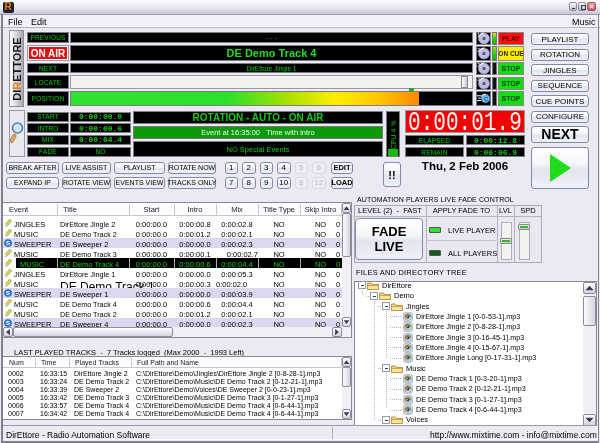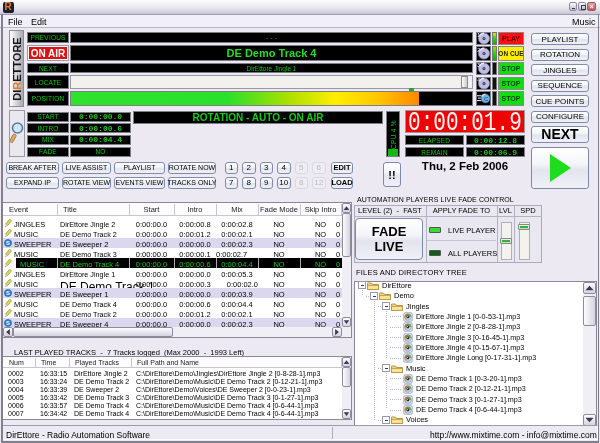--- a/index.html
+++ b/index.html
@@ -180,20 +180,26 @@
     </div>
 <div class="blk" style="left:70px;top:134.5px;width:61px;height:10px">
       <span class="led" style="font-size:8px">0:00:04.4</span>
     </div>
 <div class="blk" style="left:70px;top:146.5px;width:61px;height:10px">
       <span class="glab">NO</span>
     </div>
 
 <div class="blk" style="left:133px;top:111px;width:250px;height:13px">
       <span style="color:#11cc11;font-size:10px;font-weight:bold;white-space:nowrap">ROTATION - AUTO - ON AIR</span>
+    </div>
+<div class="abs" style="left:133px;top:126px;width:250px;height:13px;background:#0a9a0a;border:1px solid #777;box-sizing:border-box;display:flex;align-items:center;justify-content:center">
+      <span style="color:#eaffea;font-size:7.5px">Event at 16:35:00&nbsp;&nbsp;&nbsp;Time with intro</span>
+    </div>
+<div class="blk" style="left:133px;top:141px;width:250px;height:16px">
+      <span style="color:#11cc11;font-size:7.5px">NO Special Events</span>
     </div>
 
 <div class="blk" style="left:386px;top:111px;width:14px;height:46px"></div>
 <div class="abs" style="left:386px;top:111px;width:14px;height:46px;display:flex;align-items:center;justify-content:center">
       <span style="transform:rotate(-90deg);white-space:nowrap;color:#11cc11;font-size:6.5px;letter-spacing:.3px">CPU 4 %</span>
     </div>
 <div class="abs" style="left:388px;top:149px;width:10px;height:7px;background:#11bb11"></div>
 
 <div class="abs" style="left:405px;top:110px;width:120px;height:23px;background:#ee0404;border:1px solid #999;box-sizing:border-box;display:flex;align-items:center;justify-content:center">
       <span style="font-family:'Liberation Mono',monospace;color:#fff4f4;font-size:27px;display:inline-block;transform:scaleX(.78);letter-spacing:0;margin-top:3px">0:00:01.9</span>
@@ -240,21 +246,21 @@
 
 <div class="abs" style="left:357px;top:195.5px;font-size:7px;color:#000;letter-spacing:.1px">AUTOMATION PLAYERS LIVE FADE CONTROL</div>
 
 <div class="abs" style="left:2px;top:202px;width:350px;height:136px;background:#fff;border:1px solid #8a8894;box-sizing:border-box"></div>
 <div class="abs" style="left:3px;top:203px;width:339px;height:13px;background:#fcfbfe;border-bottom:1px solid #c8c6d2;box-sizing:border-box"></div>
 <div class="abs" style="left:9px;top:205px;font-size:7.5px;color:#222">Event</div>
 <div class="abs" style="left:63px;top:205px;font-size:7.5px;color:#222">Title</div>
 <div class="abs" style="left:129px;top:205px;width:45px;text-align:center;font-size:7.5px;color:#222">Start</div>
 <div class="abs" style="left:174px;top:205px;width:42px;text-align:center;font-size:7.5px;color:#222">Intro</div>
 <div class="abs" style="left:216px;top:205px;width:42px;text-align:center;font-size:7.5px;color:#222">Mix</div>
-<div class="abs" style="left:258px;top:205px;width:42px;text-align:center;font-size:7.5px;color:#222">Fade Mode</div>
+<div class="abs" style="left:258px;top:205px;width:42px;text-align:center;font-size:7.5px;color:#222">Title Type</div>
 <div class="abs" style="left:300px;top:205px;width:41px;text-align:center;font-size:7.5px;color:#222">Skip Intro</div>
 <div class="abs" style="left:57px;top:204px;width:1px;height:11px;background:#c8c6d2"></div>
 <div class="abs" style="left:129px;top:204px;width:1px;height:11px;background:#c8c6d2"></div>
 <div class="abs" style="left:174px;top:204px;width:1px;height:11px;background:#c8c6d2"></div>
 <div class="abs" style="left:216px;top:204px;width:1px;height:11px;background:#c8c6d2"></div>
 <div class="abs" style="left:258px;top:204px;width:1px;height:11px;background:#c8c6d2"></div>
 <div class="abs" style="left:300px;top:204px;width:1px;height:11px;background:#c8c6d2"></div>
 <div class="abs" style="left:341px;top:204px;width:1px;height:11px;background:#c8c6d2"></div>
 <svg class="abs" style="left:4px;top:219px" width="9" height="9" viewBox="0 0 9 9">
       <rect x="3.2" y="0.2" width="2.6" height="6.5" rx="0.4" fill="#ddd84e" stroke="#7a7a20" stroke-width="0.5" transform="rotate(40 4.5 3.5)"></rect>
@@ -294,21 +300,21 @@
 <div class="abs" style="left:300px;top:239.5px;width:41px;text-align:center;font-size:7.5px;color:#000">NO</div>
 <div class="abs" style="left:336px;top:239.5px;font-size:7.5px;color:#000">0</div>
 <svg class="abs" style="left:4px;top:249px" width="9" height="9" viewBox="0 0 9 9">
       <rect x="3.2" y="0.2" width="2.6" height="6.5" rx="0.4" fill="#ddd84e" stroke="#7a7a20" stroke-width="0.5" transform="rotate(40 4.5 3.5)"></rect>
       <polygon points="1.2,7.8 2.6,7.3 1.8,6.4" fill="#333"></polygon>
     </svg>
 <div class="abs" style="left:14px;top:249.5px;font-size:7.5px;color:#000">MUSIC</div>
 <div class="abs" style="left:60px;top:249.5px;font-size:7.2px;color:#000;white-space:nowrap">DE Demo Track 3</div>
 <div class="abs" style="left:129px;top:249.5px;width:45px;text-align:center;font-size:7.5px;color:#000">0:00:00.0</div>
 <div class="abs" style="left:174px;top:249.5px;width:42px;text-align:center;font-size:7.5px;color:#000">0:00:00.1</div>
-<div class="abs" style="left:216px;top:249.5px;width:42px;text-align:left;font-size:7.5px;color:#000">0:00:02.7</div>
+<div class="abs" style="left:216px;top:249.5px;width:42px;text-align:right;font-size:7.5px;color:#000">0:00:02.7</div>
 <div class="abs" style="left:258px;top:249.5px;width:42px;text-align:center;font-size:7.5px;color:#000">NO</div>
 <div class="abs" style="left:300px;top:249.5px;width:41px;text-align:center;font-size:7.5px;color:#000">NO</div>
 <div class="abs" style="left:336px;top:249.5px;font-size:7.5px;color:#000">0</div>
 <div class="abs" style="left:16px;top:258px;width:326px;height:10px;background:#000"></div>
 <svg class="abs" style="left:4px;top:259px" width="9" height="9" viewBox="0 0 9 9">
       <rect x="3.2" y="0.2" width="2.6" height="6.5" rx="0.4" fill="#ddd84e" stroke="#7a7a20" stroke-width="0.5" transform="rotate(40 4.5 3.5)"></rect>
       <polygon points="1.2,7.8 2.6,7.3 1.8,6.4" fill="#333"></polygon>
     </svg>
 <div class="abs" style="left:20px;top:259.5px;font-size:7.5px;color:#17c817">MUSIC</div>
 <div class="abs" style="left:60px;top:259.5px;font-size:7.5px;color:#17c817;white-space:nowrap">DE Demo Track 4</div>
@@ -337,21 +343,21 @@
 <div class="abs" style="left:300px;top:269.5px;width:41px;text-align:center;font-size:7.5px;color:#000">NO</div>
 <div class="abs" style="left:336px;top:269.5px;font-size:7.5px;color:#000">0</div>
 <svg class="abs" style="left:4px;top:279px" width="9" height="9" viewBox="0 0 9 9">
       <rect x="3.2" y="0.2" width="2.6" height="6.5" rx="0.4" fill="#ddd84e" stroke="#7a7a20" stroke-width="0.5" transform="rotate(40 4.5 3.5)"></rect>
       <polygon points="1.2,7.8 2.6,7.3 1.8,6.4" fill="#333"></polygon>
     </svg>
 <div class="abs" style="left:14px;top:279.5px;font-size:7.5px;color:#000">MUSIC</div>
 <div class="abs" style="left:60px;top:279.5px;font-size:12px;color:#000;white-space:nowrap">DE Demo Track 1</div>
 <div class="abs" style="left:129px;top:279.5px;width:45px;text-align:center;font-size:7.5px;color:#000">0:00:00.0</div>
 <div class="abs" style="left:174px;top:279.5px;width:42px;text-align:center;font-size:7.5px;color:#000">0:00:00.3</div>
-<div class="abs" style="left:216px;top:279.5px;width:42px;text-align:right;font-size:7.5px;color:#000">0:00:02.0</div>
+<div class="abs" style="left:216px;top:279.5px;width:42px;text-align:left;font-size:7.5px;color:#000">0:00:02.0</div>
 <div class="abs" style="left:258px;top:279.5px;width:42px;text-align:center;font-size:7.5px;color:#000">NO</div>
 <div class="abs" style="left:300px;top:279.5px;width:41px;text-align:center;font-size:7.5px;color:#000">NO</div>
 <div class="abs" style="left:336px;top:279.5px;font-size:7.5px;color:#000">0</div>
 <div class="abs" style="left:3px;top:288px;width:339px;height:10px;background:#dbd7ee"></div>
 <svg class="abs" style="left:4px;top:289px" width="8" height="8" viewBox="0 0 8 8">
       <circle cx="4" cy="4" r="3.6" fill="#2a7fd4" stroke="#1a4f86" stroke-width="0.5"></circle>
       <text x="4" y="6.3" font-size="6" font-weight="bold" fill="#fff" text-anchor="middle" font-family="Liberation Sans">S</text>
     </svg>
 <div class="abs" style="left:14px;top:289.5px;font-size:7.5px;color:#000">SWEEPER</div>
 <div class="abs" style="left:60px;top:289.5px;font-size:7.5px;color:#000;white-space:nowrap">DE Sweeper 1</div>

